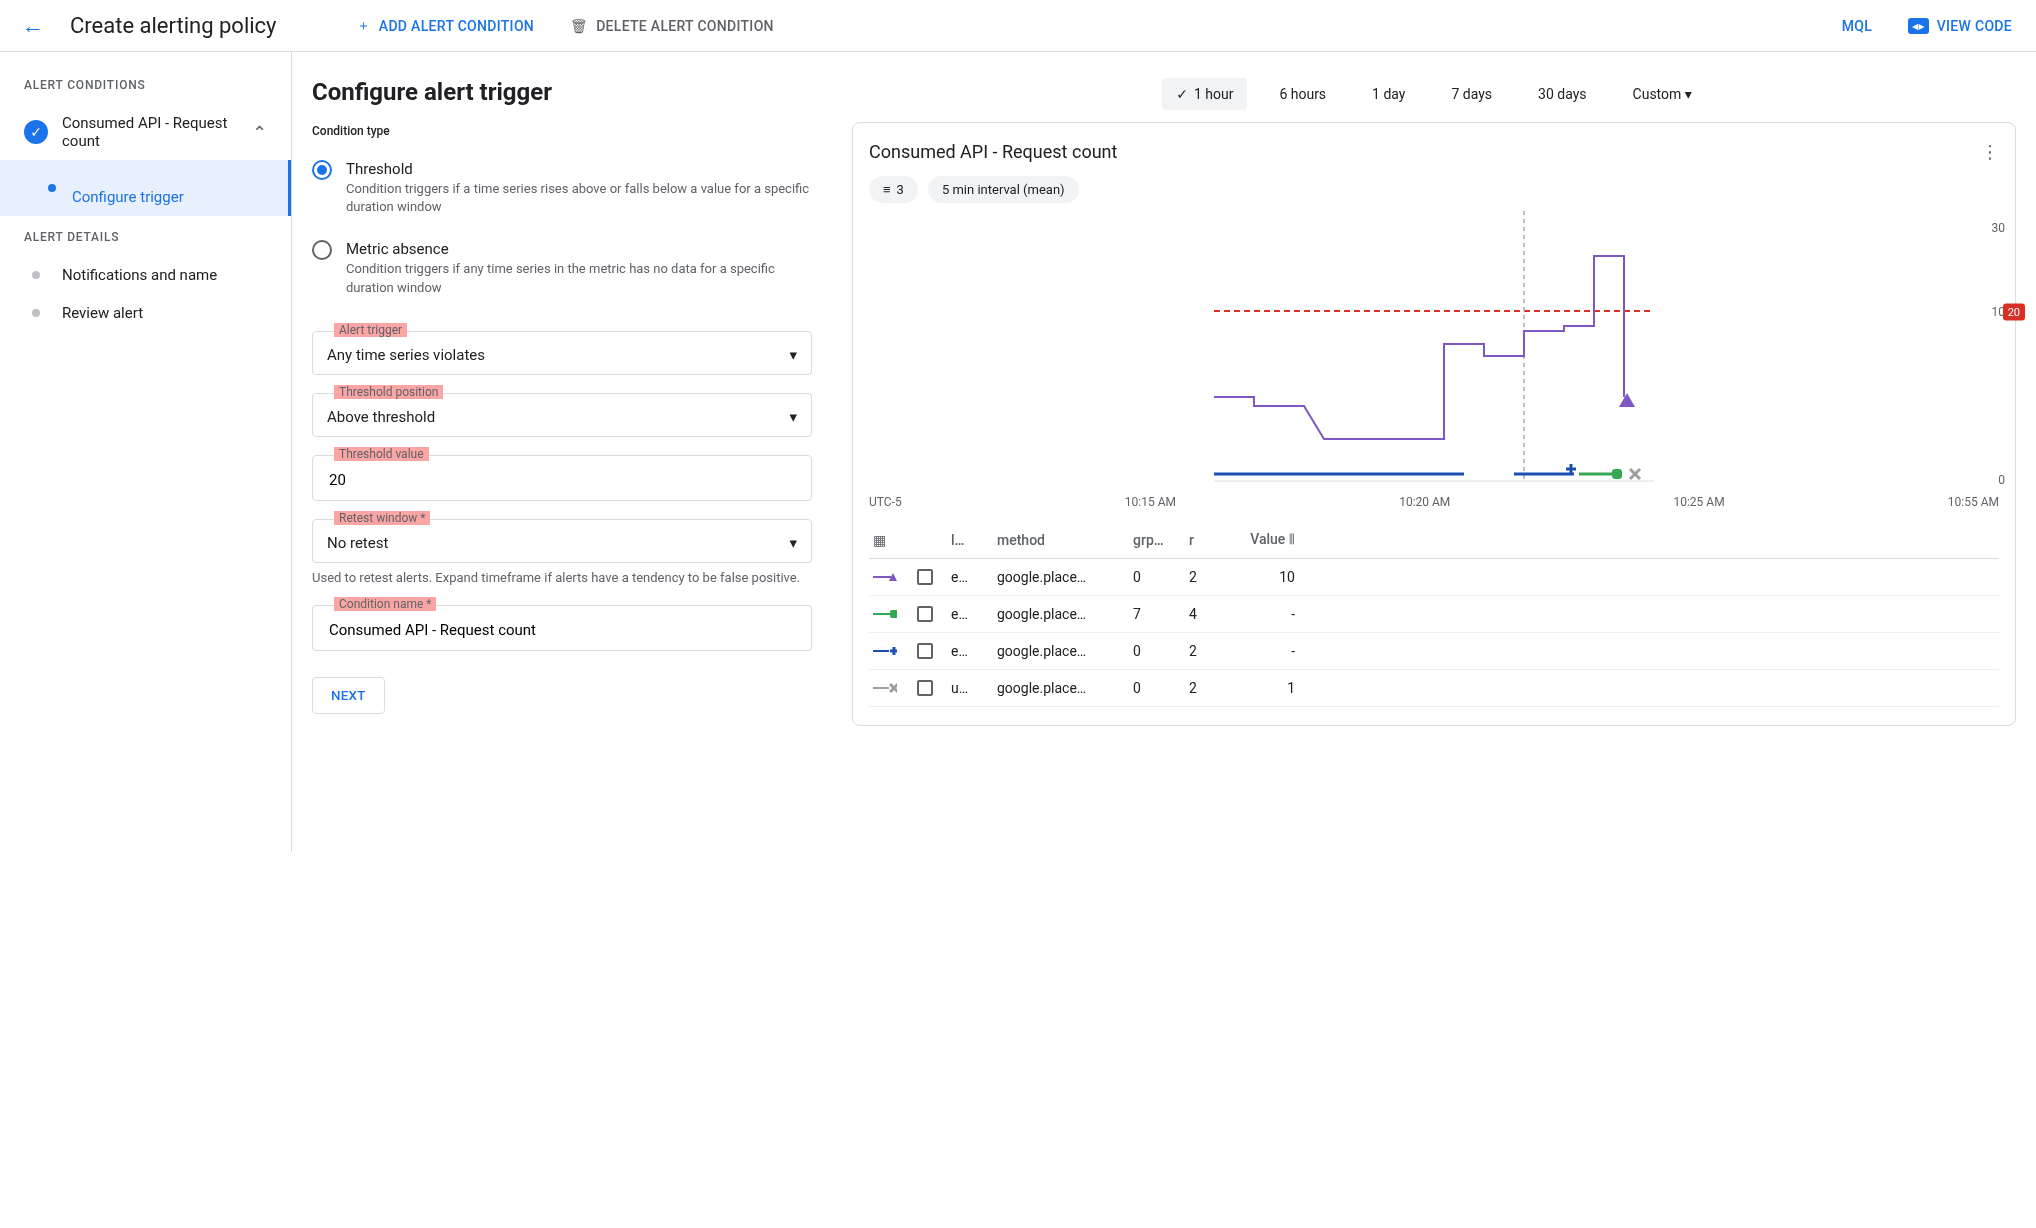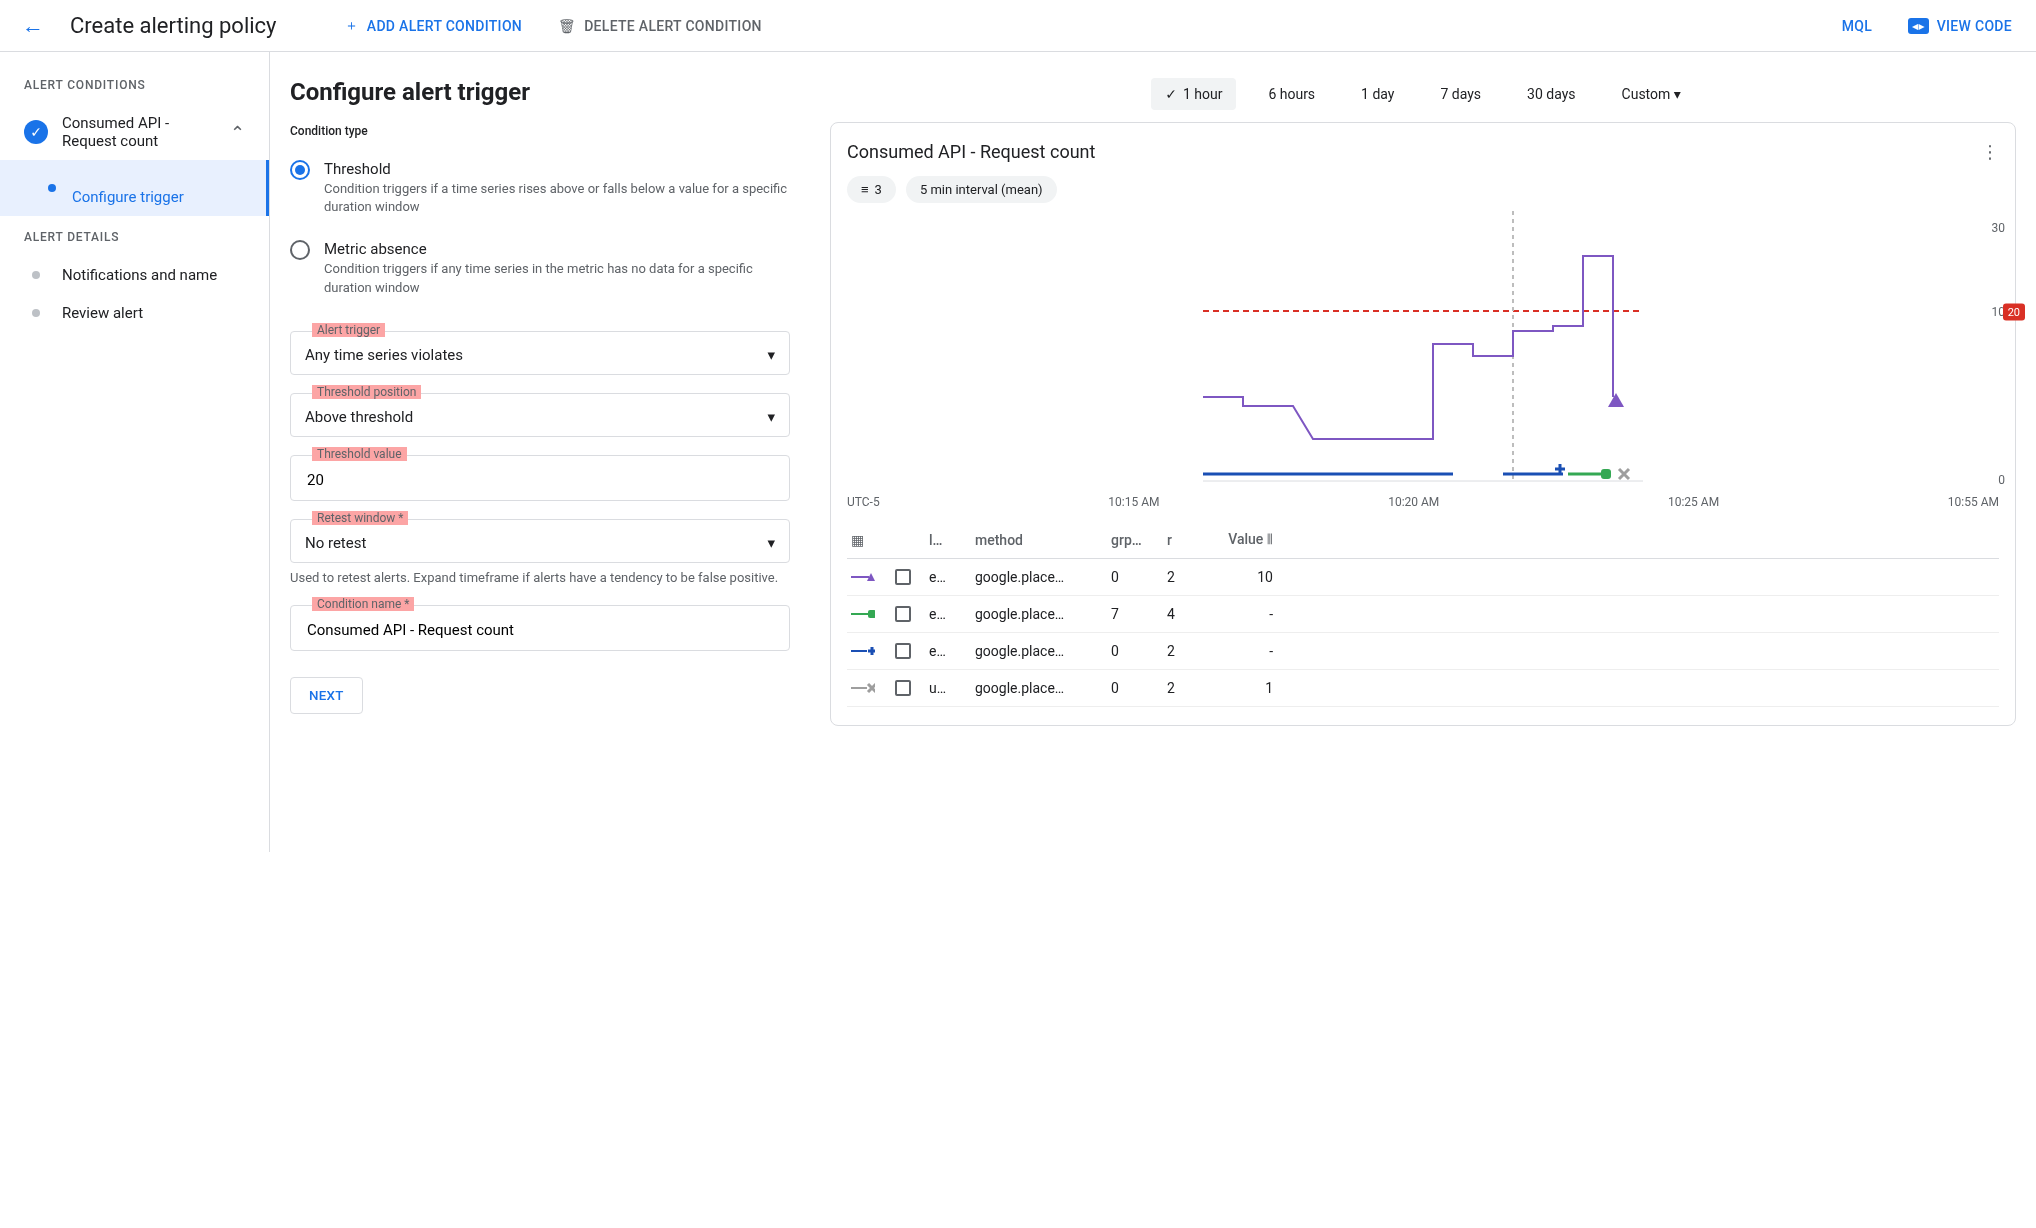--- a/index.html
+++ b/index.html
@@ -11,30 +11,30 @@
     --hover:#e8f0fe;
     --red:#d93025;
     --purple:#7e57c2;
   }
   *{box-sizing:border-box;font-family:Roboto,Arial,sans-serif}
   body{margin:0;color:var(--text);background:#fff;font-size:14px}
 
   
   .topbar{display:flex;align-items:center;height:52px;border-bottom:1px solid var(--border);padding:0 16px;gap:20px}
   .back{color:var(--blue);font-size:22px;padding:6px;border-radius:50%;cursor:pointer}
-  .title{font-size:22px;font-weight:400;margin-right:40px}
+  .title{font-size:22px;font-weight:400;margin-right:52px}
   .top-btn{display:flex;align-items:center;gap:8px;font-weight:500;letter-spacing:.3px;font-size:14px;cursor:pointer;padding:6px 8px}
   .top-btn.blue{color:var(--blue)}
   .top-btn.grey{color:var(--muted)}
   .spacer{flex:1}
 
   .main{display:flex}
 
   
-  .stepper{width:270px;border-right:1px solid var(--border);padding:20px 0;min-height:800px}
+  .stepper{width:292px;border-right:1px solid var(--border);padding:20px 0;min-height:800px}
   .step-section-title{font-size:12px;font-weight:500;letter-spacing:.8px;color:var(--muted);padding:6px 24px 12px}
   .step-item{display:flex;align-items:center;gap:14px;padding:10px 24px;cursor:pointer;font-size:15px}
   .step-item .circle{width:24px;height:24px;border-radius:50%;display:flex;align-items:center;justify-content:center;flex-shrink:0}
   .circle.checked{background:var(--blue);color:#fff;font-size:14px}
   .circle.dot{background:#bdc1c6;width:8px;height:8px;margin:0 8px}
   .step-sub{padding:28px 24px 10px 72px;position:relative;cursor:pointer;font-size:15px}
   .step-sub.active{background:var(--hover);color:var(--blue);border-right:3px solid var(--blue)}
   .step-sub::before{content:"";position:absolute;left:48px;top:50%;width:8px;height:8px;border-radius:50%;background:var(--blue);transform:translateY(-50%)}
   .expand-ico{margin-left:auto;color:var(--muted);font-size:18px}
 

